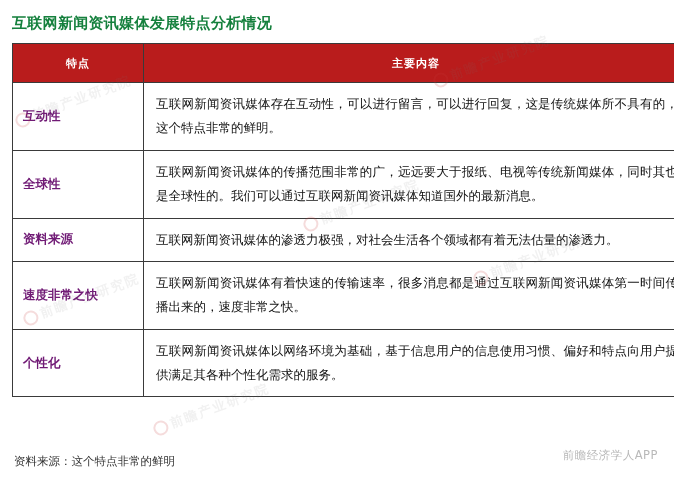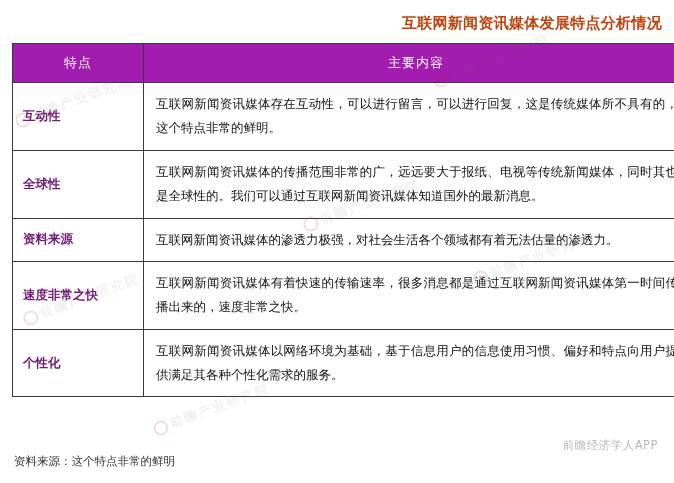--- a/index.html
+++ b/index.html
@@ -16,43 +16,43 @@
     overflow: hidden;
   }
   .page {
     width: 674px;
     height: 483px;
     position: relative;
     box-sizing: border-box;
     padding: 10px 12px 0 12px;
   }
   .title {
-    text-align: right;
+    text-align: left;
     font-size: 15px;
     font-weight: bold;
-    color: #c2410c;
+    color: #15803d;
     margin: 4px 0 10px 0;
     letter-spacing: 0.3px;
   }
   table.data-table {
     width: 650px;
     border-collapse: collapse;
     table-layout: fixed;
     margin: 0 auto;
   }
   table.data-table th,
   table.data-table td {
     border: 1px solid #3a3a3a;
     vertical-align: middle;
   }
   thead th {
-    background: #a21caf;
+    background: #b91c1c;
     color: #ffffff;
-    font-size: 13px;
-    font-weight: normal;
+    font-size: 11px;
+    font-weight: bold;
     text-align: center;
     height: 30px;
     padding: 4px 6px;
     letter-spacing: 1px;
   }
   th.col-feature { width: 118px; }
   th.col-content { width: 532px; }
   td.feature-cell {
     font-size: 12.5px;
     font-weight: bold;
@@ -73,21 +73,21 @@
   .source {
     position: absolute;
     left: 14px;
     bottom: 14px;
     font-size: 11.5px;
     color: #333333;
   }
   .brand {
     position: absolute;
     right: 16px;
-    bottom: 30px;
+    bottom: 20px;
     font-size: 11.5px;
     color: #b9b9b9;
     letter-spacing: 0.5px;
   }
   
   .wm {
     position: absolute;
     color: rgba(120,120,120,0.10);
     font-size: 13px;
     font-weight: bold;

